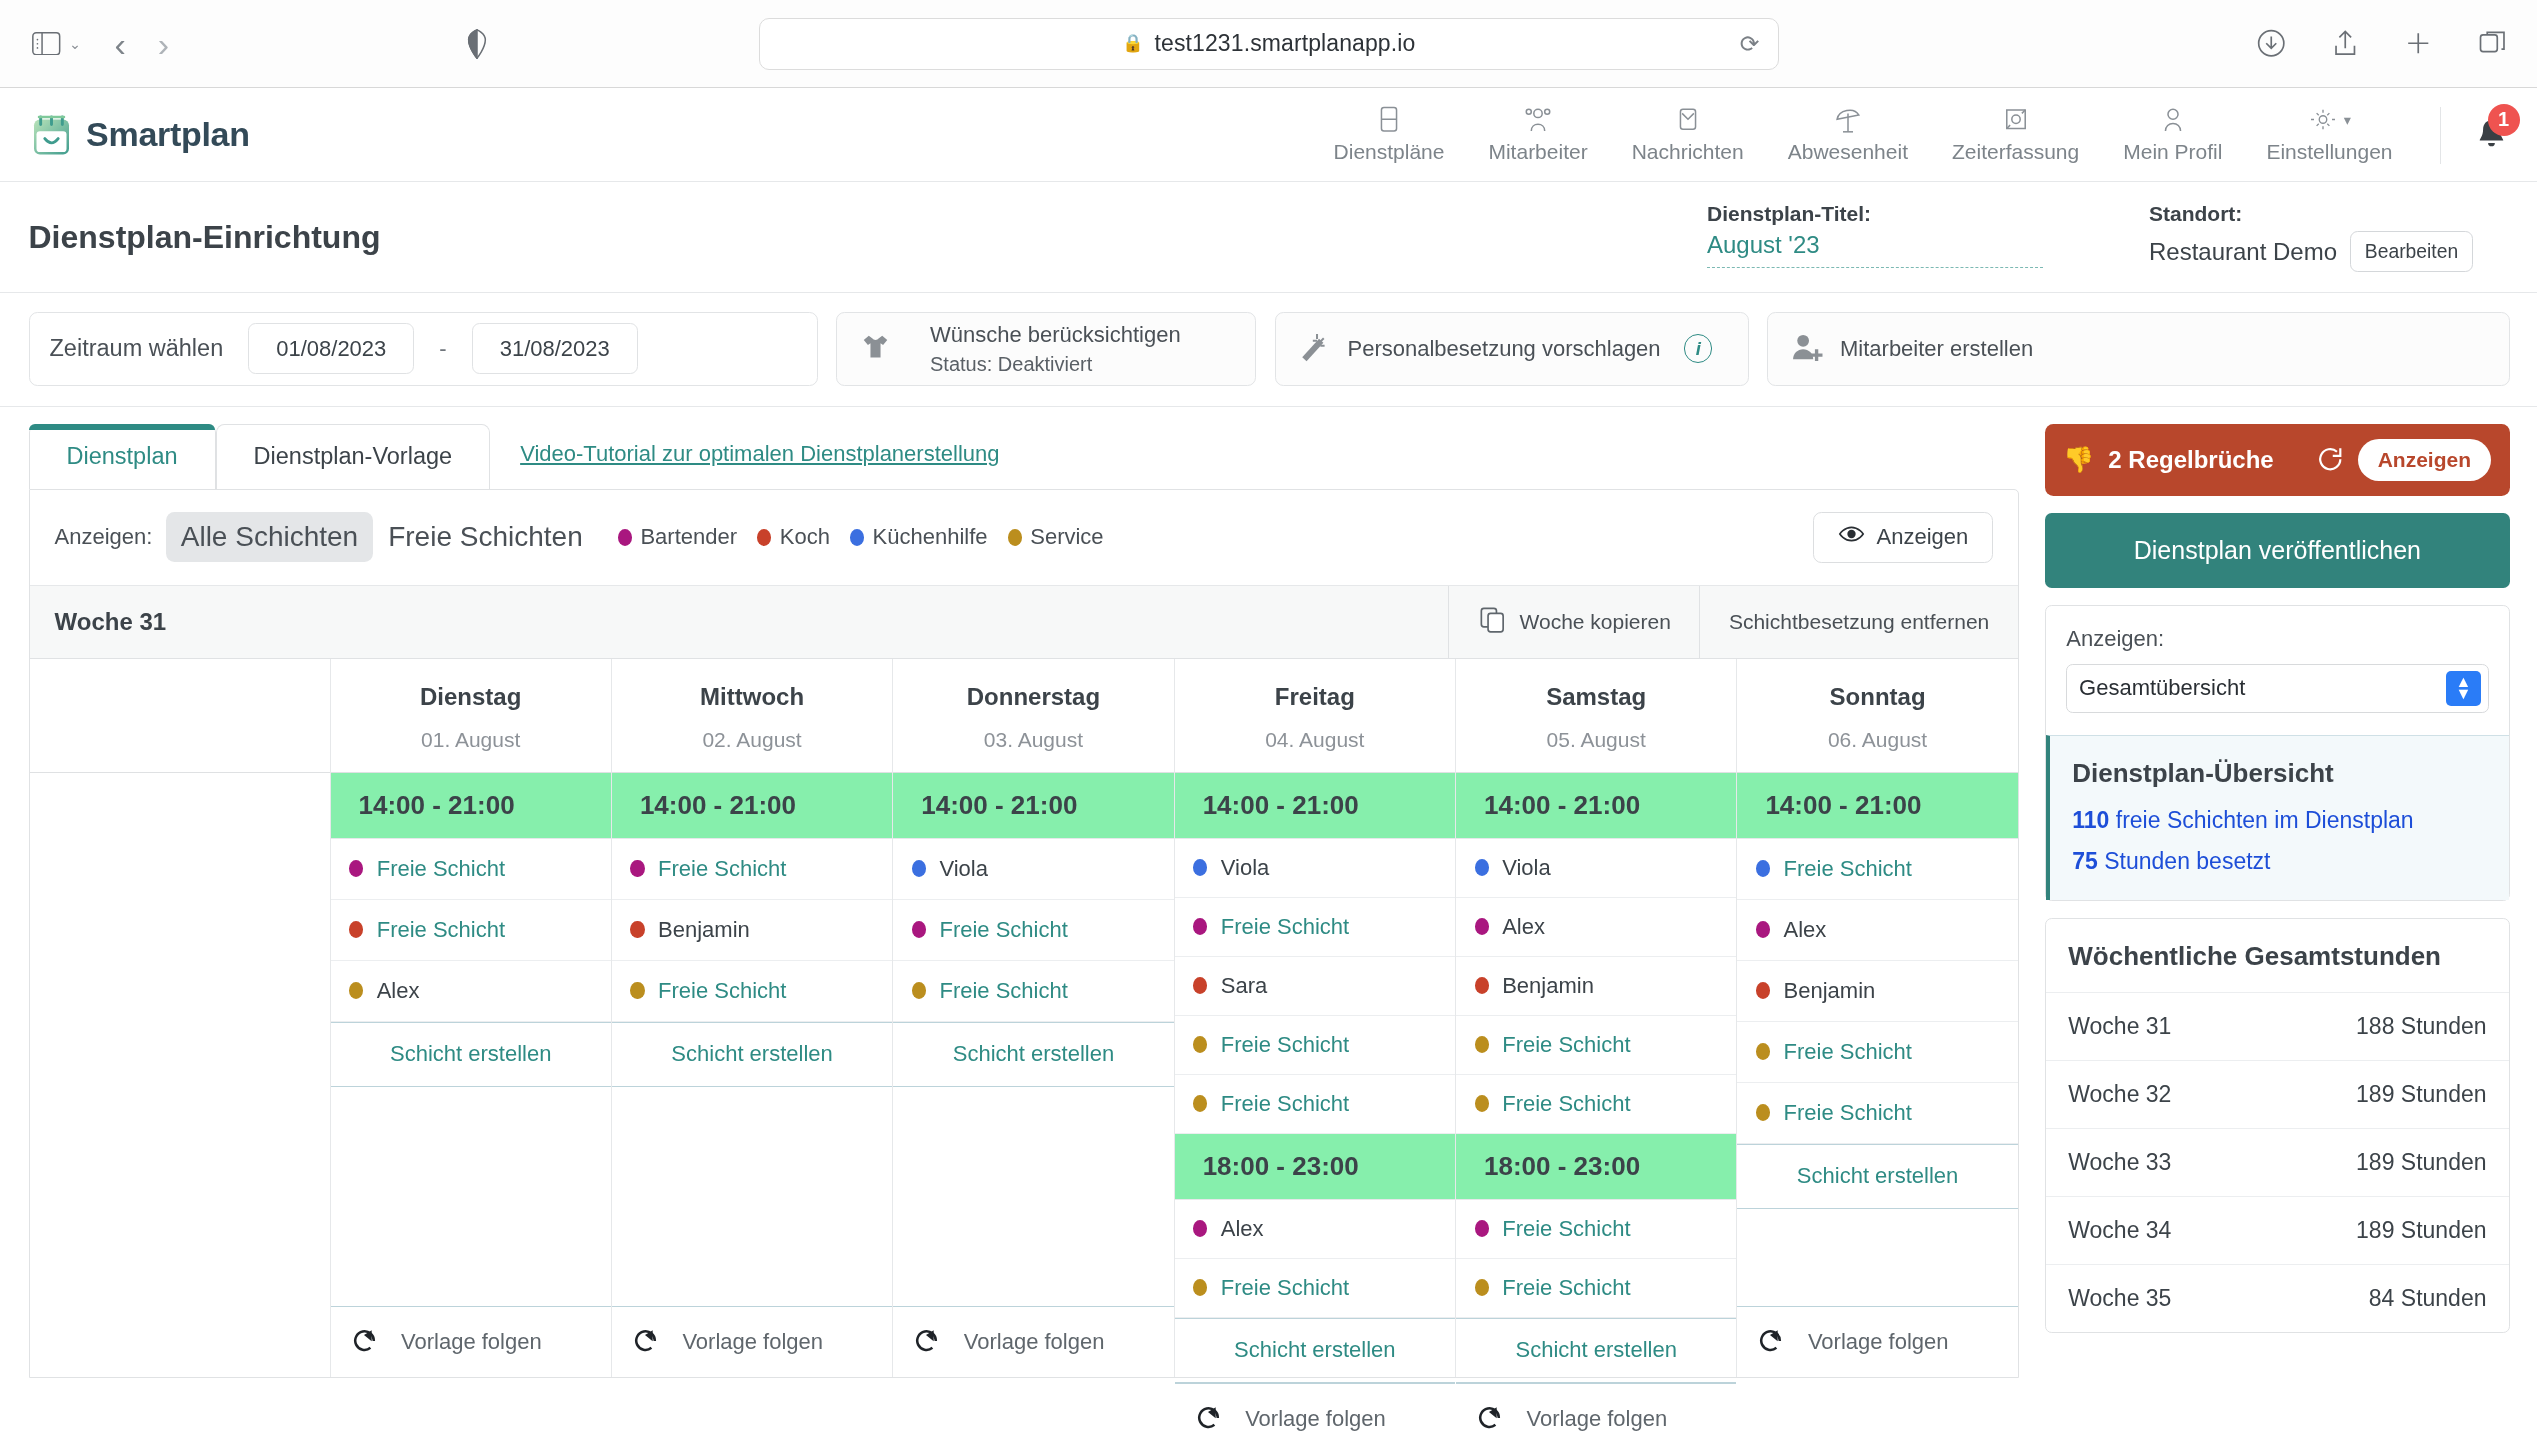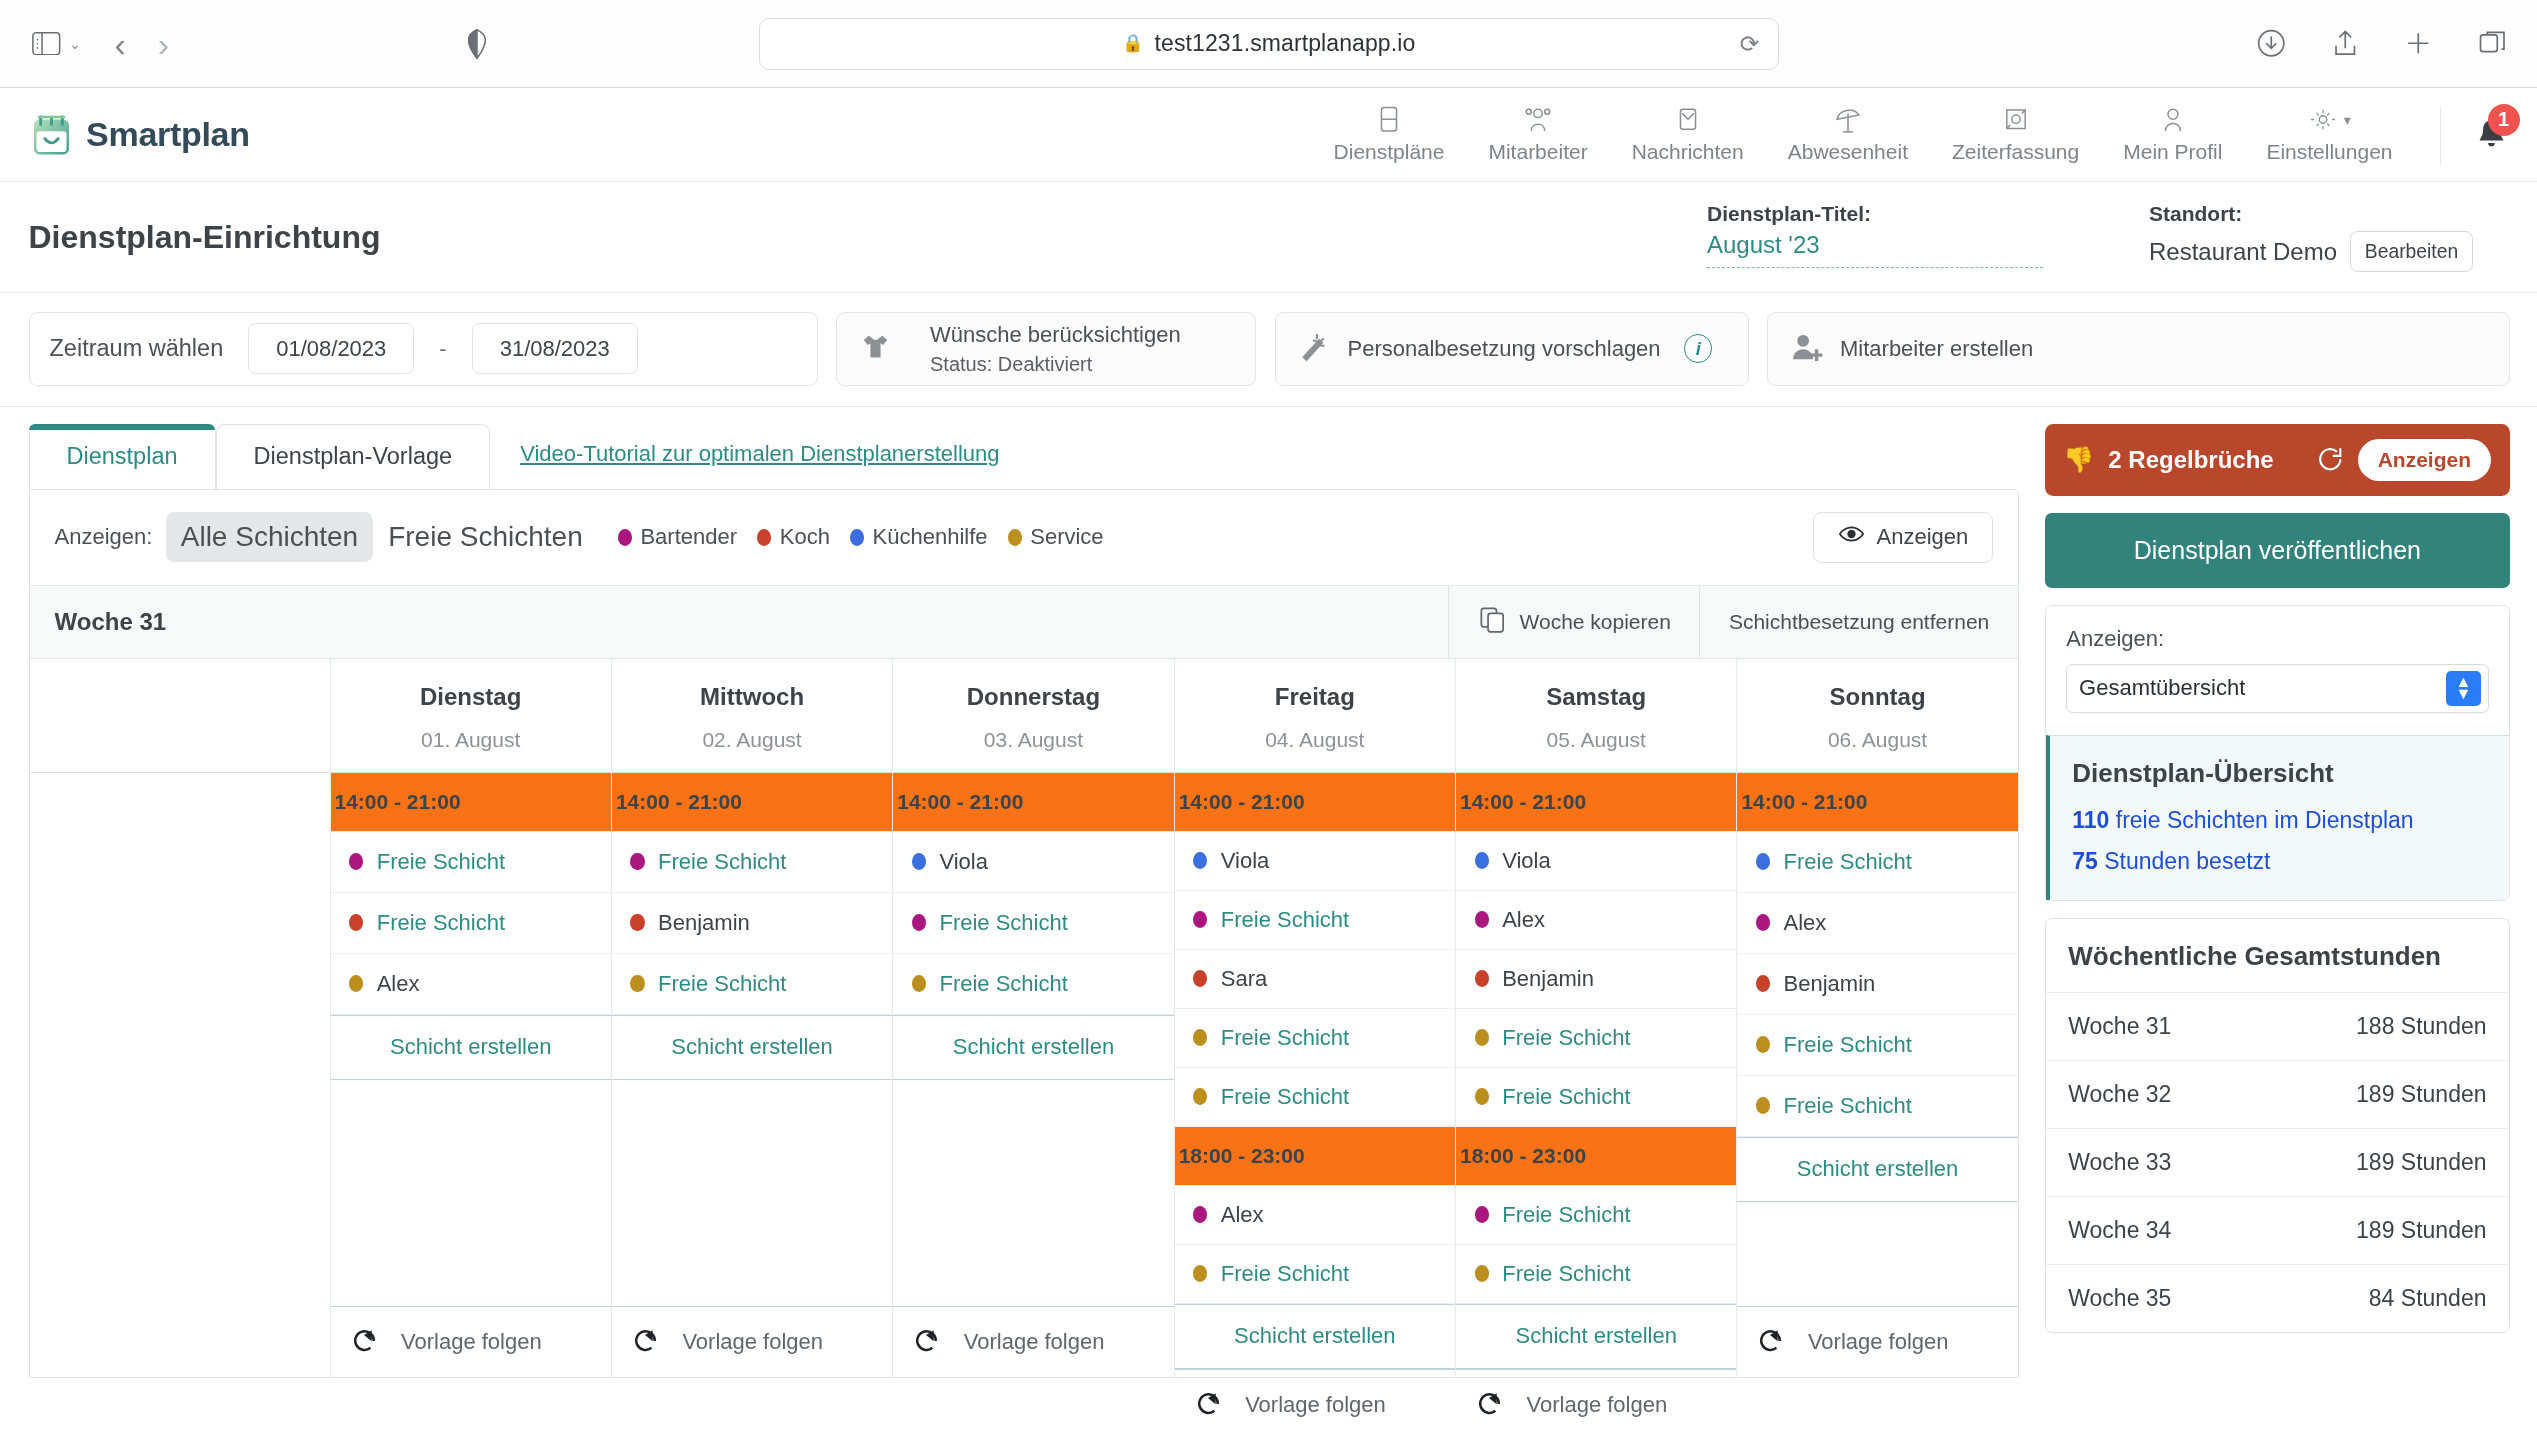--- a/index.html
+++ b/index.html
@@ -193,22 +193,22 @@
   
   .grid { display: grid; grid-template-columns: 300px repeat(6, 1fr); background:#fff; }
   .gcol { border-left: 0.8px solid #e6e8ea; }
   .gcol:first-child { border-left: none; }
   .dayhead { padding: 23.5px 0 20px 0; text-align: center; border-bottom: 0.8px solid #dfe1e3; }
   .dayhead.blank { border-bottom: 0.8px solid #dfe1e3; }
   .dayname { font-size: 24px; font-weight: 700; color: #3c4349; }
   .daydate { font-size: 21px; color: #8d9298; margin-top: 17px; }
 
   .cell-time {
-    background: #f97316; border-bottom: 0.8px solid #e6e8ea;
-    padding: 17px 4px; font-size: 21px; font-weight: 700; color: #3c4349;
+    background: #86efac; border-bottom: 0.8px solid #e6e8ea;
+    padding: 17px 28px; font-size: 26px; font-weight: 700; color: #3c4349;
   }
   .cell-person {
     border-bottom: 0.8px solid #eceef0;
     padding: 17px 18.5px; display: flex; align-items: center; gap: 13.4px; min-height: 59px;
   }
   .cell-person .nm { font-size: 22px; color: #3c4349; }
   .cell-person .nm.free { color: #2e8b84; }
   .cell-create {
     border-top: 0.8px solid #bcd3da; border-bottom: 0.8px solid #bcd3da;
     text-align: center; padding: 18.5px 0; font-size: 22px; color: #2e8b84; cursor: pointer;

